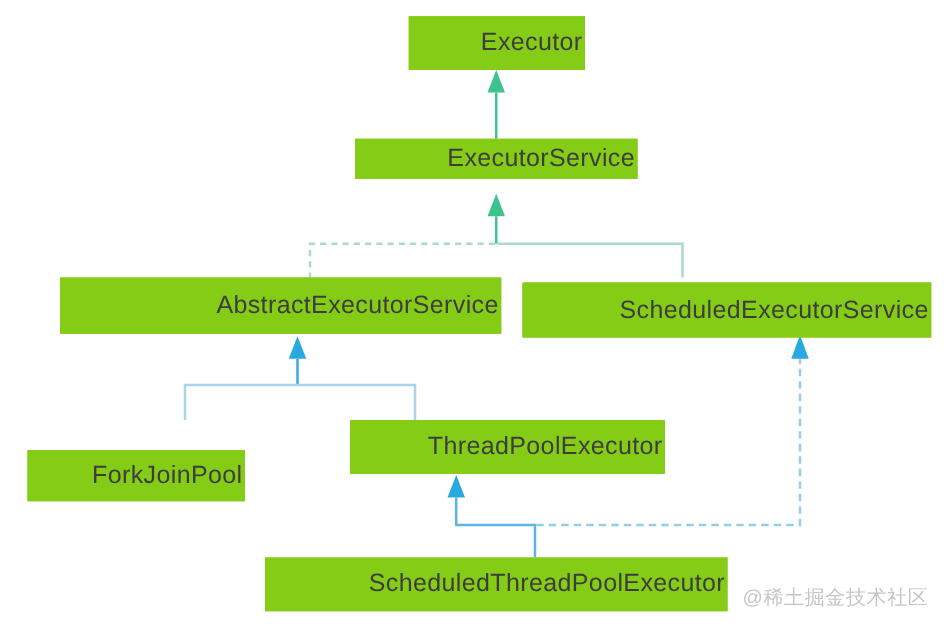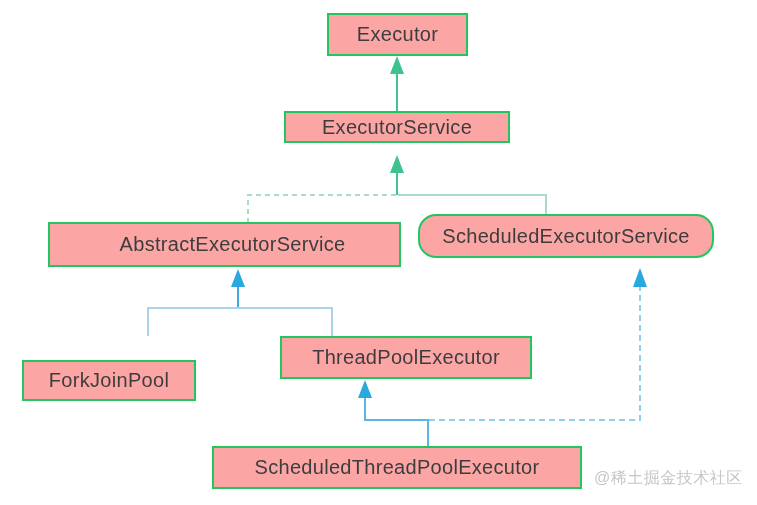--- a/index.html
+++ b/index.html
@@ -30,25 +30,25 @@
   .stroke-blue-bright  { stroke: #3fa9e0; stroke-width: 2; fill: none; }
   .stroke-blue-mid     { stroke: #5db5e4; stroke-width: 2; fill: none; }
   .stroke-blue-pale    { stroke: #a9d4ea; stroke-width: 2; fill: none; }
   .stroke-blue-pale-dashed { stroke: #94cfe9; stroke-width: 2; fill: none; stroke-dasharray: 6 4; }
   .fill-green { fill: #3ec28e; stroke: none; }
   .fill-blue  { fill: #2aa8e0; stroke: none; }
 
   .class-box {
     position: absolute;
     box-sizing: border-box;
-    border: 2px solid #22c55e;
-    background: #fca5a5;
+    border: 2px solid #84cc16;
+    background: #84cc16;
     display: flex;
     align-items: center;
-    justify-content: center;
+    justify-content: flex-end;
     font-size: 20px;
     color: #3d3d3d;
     letter-spacing: 0.3px;
     white-space: nowrap;
   }
   .watermark {
     position: absolute;
     left: 594px;
     top: 468px;
     font-size: 16px;
@@ -98,21 +98,21 @@
   </div>
 
   <div class="class-box" style="left:284px; top:111px; width:226px; height:32px;">
     <span>ExecutorService</span>
   </div>
 
   <div class="class-box" style="left:48px; top:222px; width:353px; height:45px;padding-left:16px;">
     <span>AbstractExecutorService</span>
   </div>
 
-  <div class="class-box" style="left:418px; top:214px; width:296px; height:44px;border-radius:18px;">
+  <div class="class-box" style="left:418px; top:226px; width:327px; height:44px;">
     <span>ScheduledExecutorService</span>
   </div>
 
   <div class="class-box" style="left:22px; top:336px; width:174px; height:41px;margin-top:24px;">
     <span>ForkJoinPool</span>
   </div>
 
   <div class="class-box" style="left:280px; top:336px; width:252px; height:43px;">
     <span>ThreadPoolExecutor</span>
   </div>

